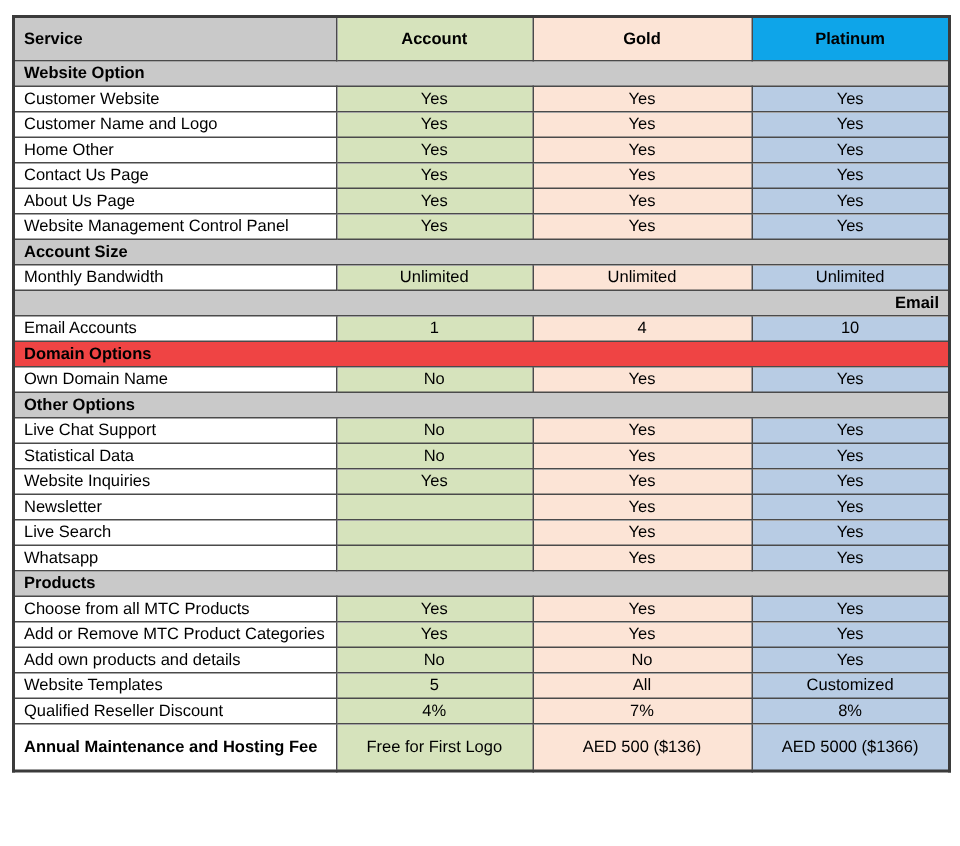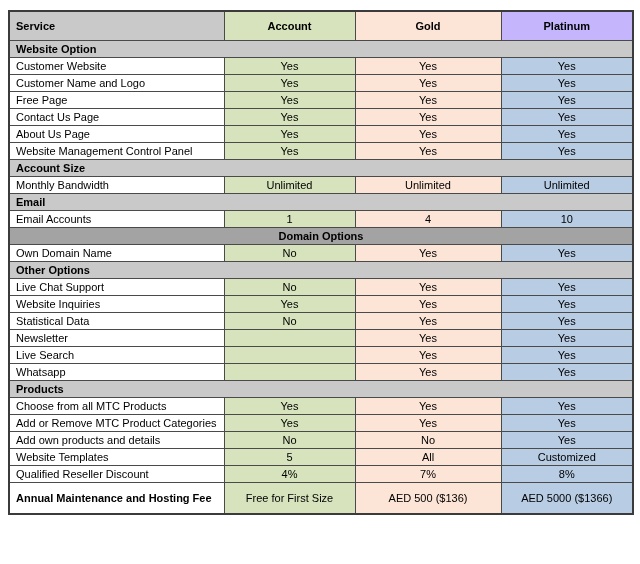--- a/index.html
+++ b/index.html
@@ -77,42 +77,42 @@
       <col style="width:215px">
       <col style="width:131px">
       <col style="width:146px">
       <col style="width:132px">
     </colgroup>
     <thead>
       <tr>
         <th class="service-col" style="background: rgb(201, 201, 201);">Service</th>
         <th style="background: rgb(214, 227, 188);">Account</th>
         <th style="background: rgb(252, 228, 214);">Gold</th>
-        <th style="background: #c4b5fd; margin-top: 12px;">Platinum</th>
+        <th style="background: #0ea5e9; margin-top: 12px;">Platinum</th>
       </tr>
     </thead>
     <tbody id="table-body">
 
     <tr>
           <td colspan="4" class="section-cell" style="background: rgb(201, 201, 201);">Website Option</td>
         </tr>
         <tr>
           <td class="label-cell">Customer Website</td>
           <td class="value-cell" style="background: rgb(214, 227, 188);">Yes</td>
           <td class="value-cell" style="background: rgb(252, 228, 214);">Yes</td>
           <td class="value-cell" style="background: rgb(184, 204, 228);">Yes</td>
         </tr>
         <tr>
           <td class="label-cell">Customer Name and Logo</td>
           <td class="value-cell" style="background: rgb(214, 227, 188);">Yes</td>
           <td class="value-cell" style="background: rgb(252, 228, 214);">Yes</td>
           <td class="value-cell" style="background: rgb(184, 204, 228);">Yes</td>
         </tr>
         <tr>
-          <td class="label-cell">Free Page</td>
+          <td class="label-cell">Home Other</td>
           <td class="value-cell" style="background: rgb(214, 227, 188);">Yes</td>
           <td class="value-cell" style="background: rgb(252, 228, 214);">Yes</td>
           <td class="value-cell" style="background: rgb(184, 204, 228);">Yes</td>
         </tr>
         <tr>
           <td class="label-cell">Contact Us Page</td>
           <td class="value-cell" style="background: rgb(214, 227, 188);">Yes</td>
           <td class="value-cell" style="background: rgb(252, 228, 214);">Yes</td>
           <td class="value-cell" style="background: rgb(184, 204, 228);">Yes</td>
         </tr>
@@ -131,55 +131,55 @@
         <tr>
           <td colspan="4" class="section-cell" style="background: rgb(201, 201, 201);">Account Size</td>
         </tr>
         <tr>
           <td class="label-cell">Monthly Bandwidth</td>
           <td class="value-cell" style="background: rgb(214, 227, 188);">Unlimited</td>
           <td class="value-cell" style="background: rgb(252, 228, 214);">Unlimited</td>
           <td class="value-cell" style="background: rgb(184, 204, 228);">Unlimited</td>
         </tr>
         <tr>
-          <td colspan="4" class="section-cell" style="background: rgb(201, 201, 201);">Email</td>
+          <td colspan="4" class="section-cell" style="background: rgb(201, 201, 201); text-align: right;">Email</td>
         </tr>
         <tr>
           <td class="label-cell">Email Accounts</td>
           <td class="value-cell" style="background: rgb(214, 227, 188);">1</td>
           <td class="value-cell" style="background: rgb(252, 228, 214);">4</td>
           <td class="value-cell" style="background: rgb(184, 204, 228);">10</td>
         </tr>
         <tr>
-          <td colspan="4" class="section-cell" style="background: #a3a3a3; text-align: center;">Domain Options</td>
+          <td colspan="4" class="section-cell" style="background: #ef4444;">Domain Options</td>
         </tr>
         <tr>
           <td class="label-cell">Own Domain Name</td>
           <td class="value-cell" style="background: rgb(214, 227, 188);">No</td>
           <td class="value-cell" style="background: rgb(252, 228, 214);">Yes</td>
           <td class="value-cell" style="background: rgb(184, 204, 228);">Yes</td>
         </tr>
         <tr>
           <td colspan="4" class="section-cell" style="background: rgb(201, 201, 201);">Other Options</td>
         </tr>
         <tr>
           <td class="label-cell">Live Chat Support</td>
           <td class="value-cell" style="background: rgb(214, 227, 188);">No</td>
           <td class="value-cell" style="background: rgb(252, 228, 214);">Yes</td>
           <td class="value-cell" style="background: rgb(184, 204, 228);">Yes</td>
         </tr>
         <tr>
+          <td class="label-cell">Statistical Data</td>
+          <td class="value-cell" style="background: rgb(214, 227, 188);">No</td>
+          <td class="value-cell" style="background: rgb(252, 228, 214);">Yes</td>
+          <td class="value-cell" style="background: rgb(184, 204, 228);">Yes</td>
+        </tr>
+        <tr>
           <td class="label-cell">Website Inquiries</td>
           <td class="value-cell" style="background: rgb(214, 227, 188);">Yes</td>
-          <td class="value-cell" style="background: rgb(252, 228, 214);">Yes</td>
-          <td class="value-cell" style="background: rgb(184, 204, 228);">Yes</td>
-        </tr>
-        <tr>
-          <td class="label-cell">Statistical Data</td>
-          <td class="value-cell" style="background: rgb(214, 227, 188);">No</td>
           <td class="value-cell" style="background: rgb(252, 228, 214);">Yes</td>
           <td class="value-cell" style="background: rgb(184, 204, 228);">Yes</td>
         </tr>
         <tr>
           <td class="label-cell">Newsletter</td>
           <td class="value-cell" style="background: rgb(214, 227, 188);"></td>
           <td class="value-cell" style="background: rgb(252, 228, 214);">Yes</td>
           <td class="value-cell" style="background: rgb(184, 204, 228);">Yes</td>
         </tr>
         <tr>
@@ -222,19 +222,19 @@
           <td class="value-cell" style="background: rgb(184, 204, 228);">Customized</td>
         </tr>
         <tr>
           <td class="label-cell">Qualified Reseller Discount</td>
           <td class="value-cell" style="background: rgb(214, 227, 188);">4%</td>
           <td class="value-cell" style="background: rgb(252, 228, 214);">7%</td>
           <td class="value-cell" style="background: rgb(184, 204, 228);">8%</td>
         </tr>
         <tr class="footer-row">
           <td class="label-cell">Annual Maintenance and Hosting Fee</td>
-          <td class="value-cell" style="background: rgb(214, 227, 188);">Free for First Size</td>
+          <td class="value-cell" style="background: rgb(214, 227, 188);">Free for First Logo</td>
           <td class="value-cell" style="background: rgb(252, 228, 214);">AED 500 ($136)</td>
           <td class="value-cell" style="background: rgb(184, 204, 228);">AED 5000 ($1366)</td>
         </tr>
       </tbody>
   </table>
 </div>
 
 </body></html>

